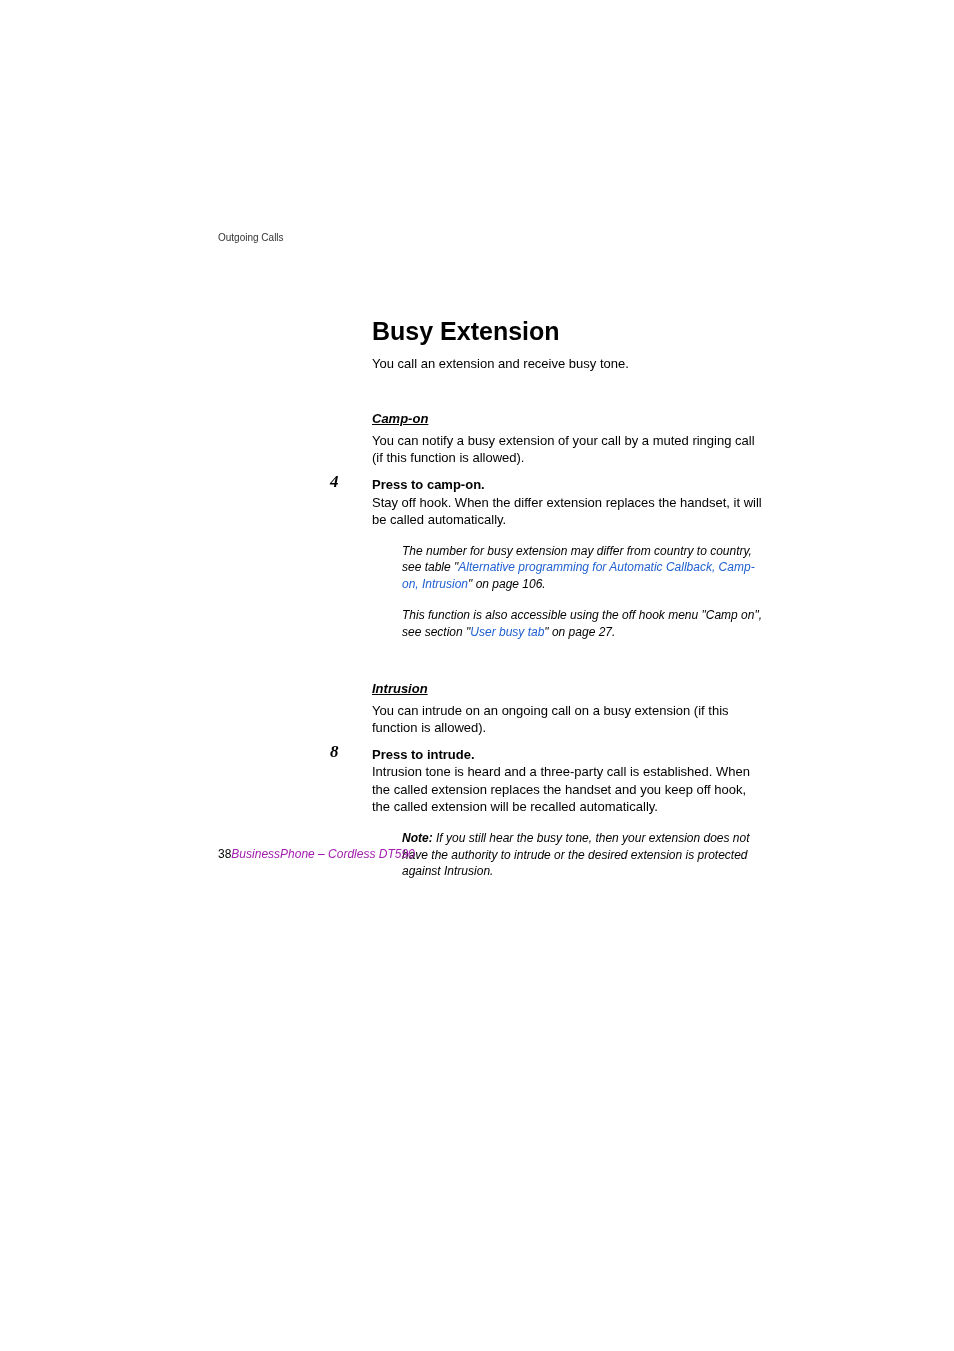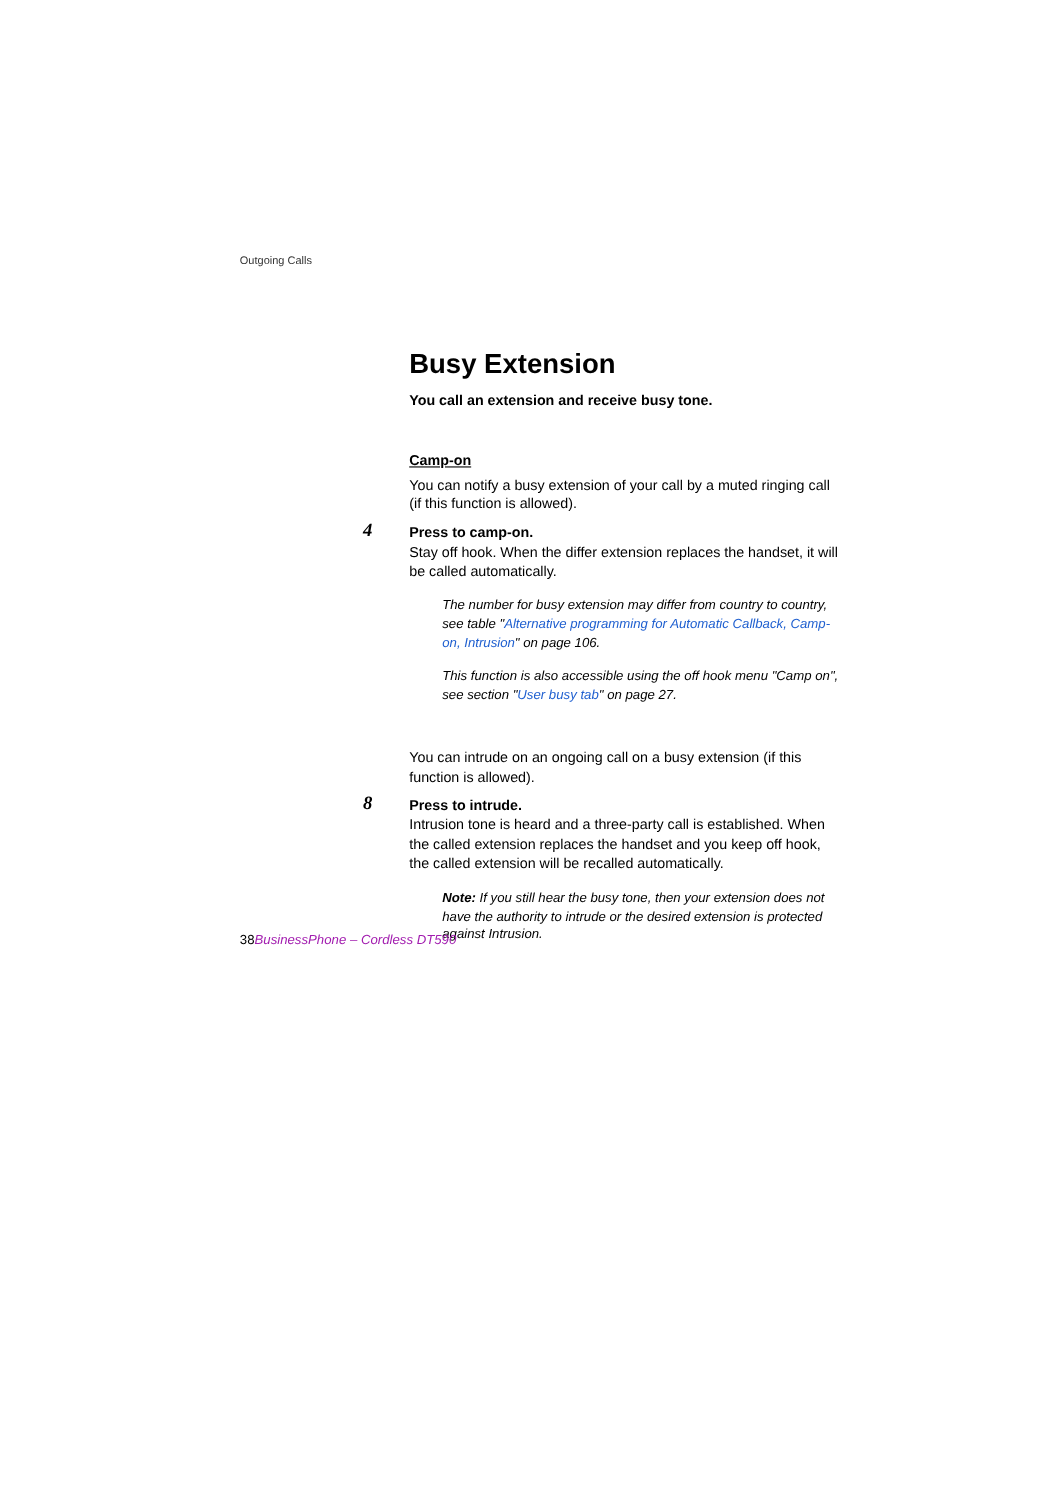--- a/index.html
+++ b/index.html
@@ -38,25 +38,25 @@
   }
   .section-heading {
     font-size: 25px;
     font-weight: bold;
     margin-bottom: 10px;
   }
   .intro-text {
     font-size: 13px;
     margin-bottom: 38px;
     line-height: 1.3;
-    font-weight: bold;
   }
   .subsection-heading {
     font-size: 13px;
     font-weight: bold;
+    font-style: italic;
     text-decoration: underline;
     margin-bottom: 6px;
   }
   .body-text {
     font-size: 13px;
     line-height: 1.35;
     margin-bottom: 8px;
   }
   .step-block {
     position: relative;
@@ -134,20 +134,21 @@
     <div class="note-block">
       <span>The number for busy extension may differ from country to country, see table "</span><span class="link-text">Alternative programming for Automatic Callback, Camp-on, Intrusion</span><span>" on page 106.</span>
     </div>
 
     <div class="note-block">
       <span>This function is also accessible using the off hook menu "Camp on", see section "</span><span class="link-text">User busy tab</span><span>" on page 27.</span>
     </div>
 
     <div class="section-gap"></div>
 
+    <h3 class="subsection-heading">Intrusion</h3>
     <p class="body-text">You can intrude on an ongoing call on a busy extension (if this function is allowed).</p>
 
     <div class="step-block">
       <span class="step-number">8</span>
       <span class="step-label">Press to intrude.</span>
       <div class="body-text" style="margin-bottom:2px">Intrusion tone is heard and a three-party call is established. When the called extension replaces the handset and you keep off hook, the called extension will be recalled automatically.</div>
     </div>
 
     <div class="note-block">
       <span class="note-label">Note: </span><span>If you still hear the busy tone, then your extension does not have the authority to intrude or the desired extension is protected against Intrusion.</span>

